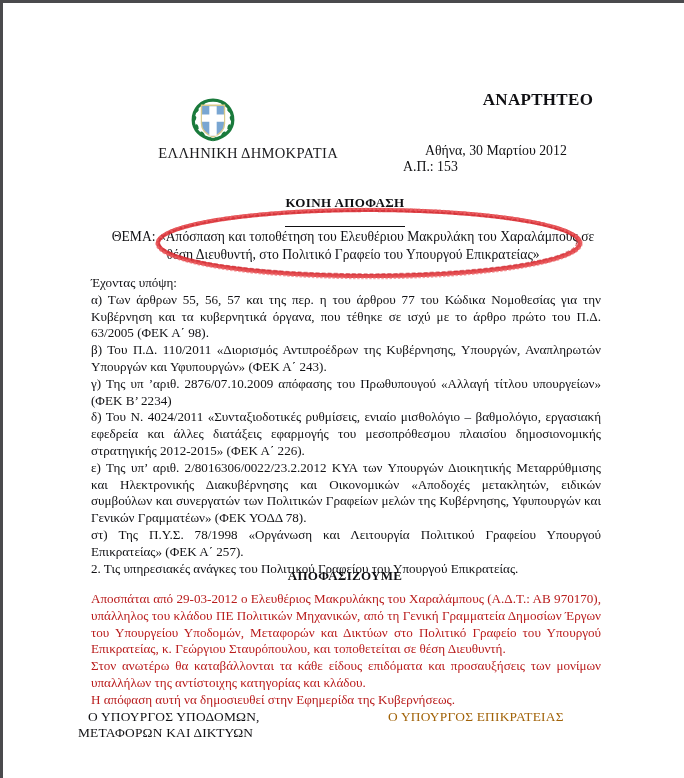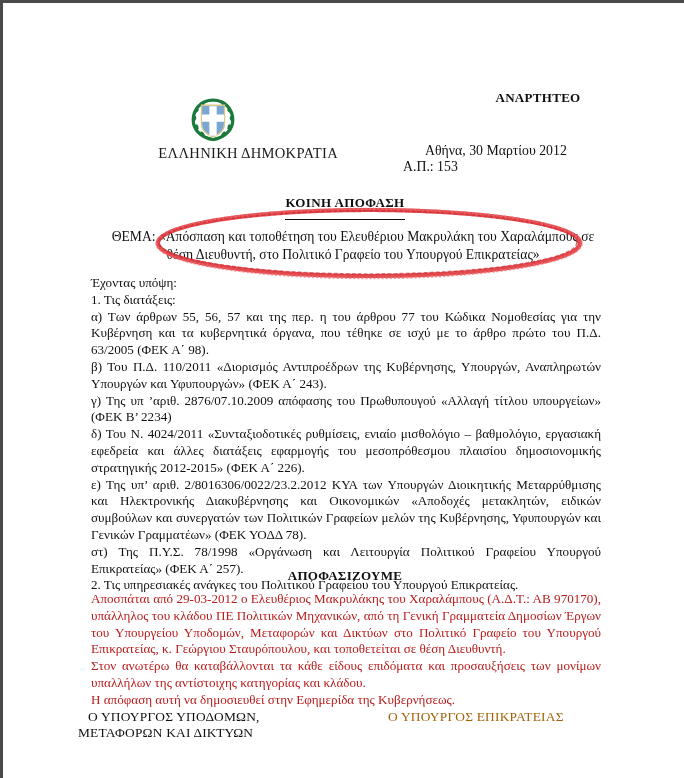--- a/index.html
+++ b/index.html
@@ -58,21 +58,21 @@
     white-space: nowrap;
     display: block;
   }
   .anartiteo {
     position: absolute;
     left: 420px;
     top: 7px;
     width: 230px;
     text-align: center;
     font-weight: bold;
-    font-size: 13px;
+    font-size: 17px;
     letter-spacing: 0.3px;
     color: #0f0f12;
   }
   .date-block {
     position: absolute;
     left: 400px;
     top: 60px;
     font-size: 13.8px;
     color: #111114;
     line-height: 1.18;
@@ -93,21 +93,21 @@
     left: 0;
     width: 684px;
     text-align: center;
     font-weight: bold;
     font-size: 13px;
     letter-spacing: 0.4px;
     color: #0f0f12;
   }
   .koini span {
     border-bottom: 1.6px solid #0f0f12;
-    padding-bottom: 9px;
+    padding-bottom: 16px;
   }
   .thema {
     position: absolute;
     top: 225px;
     left: 100px;
     width: 500px;
     text-align: center;
     font-size: 13.6px;
     line-height: 1.30;
     color: #111114;
@@ -243,21 +243,20 @@
   <div class="thema">ΘΕΜΑ: «Απόσπαση και τοποθέτηση του Ελευθέριου Μακρυλάκη του Χαραλάμπους σε θέση Διευθυντή, στο Πολιτικό Γραφείο του Υπουργού Επικρατείας»</div>
 
   <svg class="redmark" viewBox="0 0 436 80">
     <ellipse cx="218" cy="40" rx="211" ry="33" fill="none" stroke="#e0393e" stroke-width="4.2" opacity="0.92" stroke-dasharray="3 1.2" stroke-linecap="round"></ellipse>
     <ellipse cx="218" cy="40.5" rx="212.5" ry="34.5" fill="none" stroke="#ef6b6e" stroke-width="2.6" opacity="0.62" stroke-dasharray="2.5 1.6"></ellipse>
     <ellipse cx="217" cy="39.4" rx="209" ry="31.6" fill="none" stroke="#c9222b" stroke-width="1.6" opacity="0.55" stroke-dasharray="4 2"></ellipse>
   </svg>
 
   <div class="body-text">
     <p class="nojust">Έχοντας υπόψη:</p>
-    <p class="nojust">1. Τις διατάξεις:</p>
     <p>α) Των άρθρων 55, 56, 57 και της περ. η του άρθρου 77 του Κώδικα Νομοθεσίας για την Κυβέρνηση και τα κυβερνητικά όργανα, που τέθηκε σε ισχύ με το άρθρο πρώτο του Π.Δ. 63/2005 (ΦΕΚ Α΄ 98).</p>
     <p>β) Του Π.Δ. 110/2011 «Διορισμός Αντιπροέδρων της Κυβέρνησης, Υπουργών, Αναπληρωτών Υπουργών και Υφυπουργών» (ΦΕΚ Α΄ 243).</p>
     <p>γ) Της υπ ’αριθ. 2876/07.10.2009 απόφασης του Πρωθυπουγού «Αλλαγή τίτλου υπουργείων» (ΦΕΚ Β’ 2234)</p>
     <p>δ) Του Ν. 4024/2011 «Συνταξιοδοτικές ρυθμίσεις, ενιαίο μισθολόγιο – βαθμολόγιο, εργασιακή εφεδρεία και άλλες διατάξεις εφαρμογής του μεσοπρόθεσμου πλαισίου δημοσιονομικής στρατηγικής 2012-2015» (ΦΕΚ Α΄ 226).</p>
     <p>ε) Της υπ’ αριθ. 2/8016306/0022/23.2.2012 ΚΥΑ των Υπουργών Διοικητικής Μεταρρύθμισης και Ηλεκτρονικής Διακυβέρνησης και Οικονομικών «Αποδοχές μετακλητών, ειδικών συμβούλων και συνεργατών των Πολιτικών Γραφείων μελών της Κυβέρνησης, Υφυπουργών και Γενικών Γραμματέων» (ΦΕΚ ΥΟΔΔ 78).</p>
     <p>στ) Της Π.Υ.Σ. 78/1998 «Οργάνωση και Λειτουργία Πολιτικού Γραφείου Υπουργού Επικρατείας» (ΦΕΚ Α΄ 257).</p>
     <p class="nojust">2. Τις υπηρεσιακές ανάγκες του Πολιτικού Γραφείου του Υπουργού Επικρατείας.</p>
   </div>
 
   <div class="apofasizoume">ΑΠΟΦΑΣΙΖΟΥΜΕ</div>

